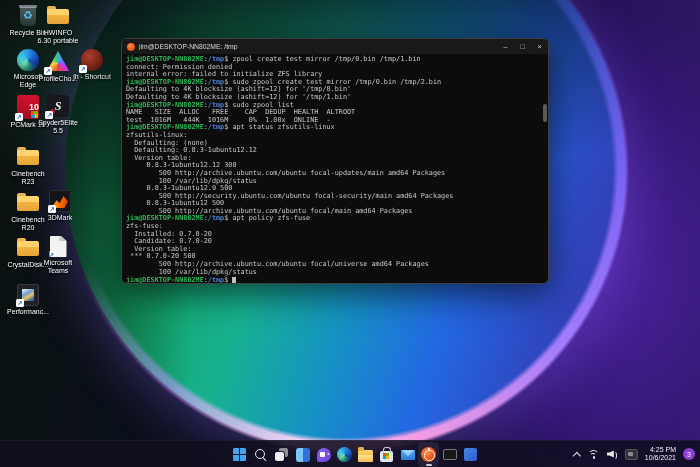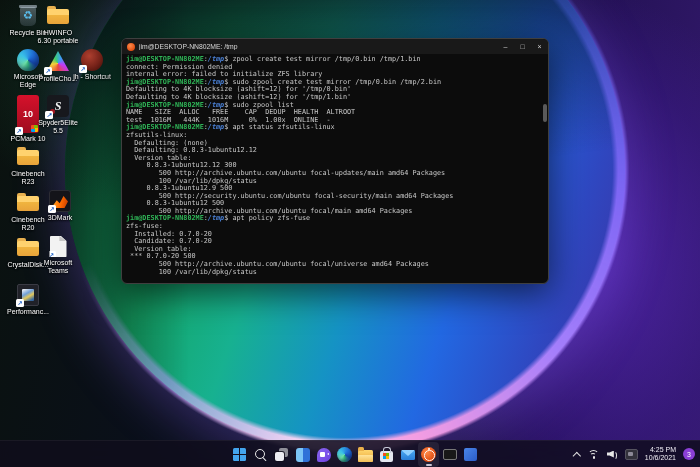--- a/index.html
+++ b/index.html
@@ -53,22 +53,22 @@
         background:linear-gradient(rgba(205,225,240,.34),rgba(130,150,170,.22));border-radius:2px 2px 5px 5px;}
   .art-bin::after{content:"";position:absolute;left:3px;top:2px;right:3px;height:2.5px;background:rgba(215,230,245,.5);border-radius:1px;}
   .art-edge{width:22px;height:22px;border-radius:50%;
         background:conic-gradient(from 220deg,#6de0a8,#39c1e8 90deg,#2173dd 180deg,#1749ad 260deg,#35b678 320deg,#6de0a8);
         box-shadow:inset -2px -3px 5px rgba(10,25,80,.55);}
   .art-tri::after{content:"";position:absolute;left:1px;top:2px;width:22px;height:20px;
         clip-path:polygon(50% 0,0 100%,100% 100%);
         background:conic-gradient(from 180deg at 50% 62%,#e8453a,#f7d038 80deg,#3ecf6a 150deg,#3a9df7 210deg,#c23af7 290deg,#e8453a);}
   .art-jh{width:22px;height:22px;border-radius:50%;
         background:radial-gradient(circle at 38% 32%,#b04030,#7a241a 55%,#53140d 85%);}
-  .art-pcmark{width:22px;height:38px;border-radius:3px;background:linear-gradient(#d6112b,#9e0c1f);
-        color:#fff;font-size:9px;font-weight:bold;}
+  .art-pcmark{width:22px;height:24px;border-radius:3px;background:linear-gradient(#d6112b,#9e0c1f);
+        color:#fff;font-size:9px;font-weight:bold;justify-content:flex-end;}
   .art-pcmark::after{content:"";position:absolute;right:1px;bottom:1px;width:7px;height:7px;border-radius:1px;
         background:conic-gradient(#7fba00 0 25%,#ffb900 0 50%,#00a4ef 0 75%,#f25022 0);}
   .art-spyder{width:22px;height:22px;border-radius:4px;background:#17181d;color:#f0f0f0;font-size:12px;
         font-weight:bold;font-style:italic;font-family:"Liberation Serif",serif;}
   .art-spyder::after{content:"";position:absolute;left:3px;bottom:3px;width:5px;height:5px;border-radius:50%;background:#c01824;opacity:.85;}
   .art-mark3d{width:22px;height:22px;border-radius:3px;background:#141419;border:1px solid #2c2c33;}
   .art-mark3d::after{content:"";position:absolute;left:2px;top:5px;width:16px;height:12px;
         background:linear-gradient(100deg,#ffb12e,#ff6a00 55%,#c33a00);
         clip-path:polygon(0 90%,30% 35%,48% 60%,72% 0,100% 45%,78% 100%,25% 100%);}
   .art-teams{width:17px;height:21px;margin:1px 0 2px;background:#f2f2f2;border-radius:1px;
@@ -84,21 +84,21 @@
         border:1px solid #3f3f3f;background:#0c0c0c;box-shadow:0 10px 34px rgba(0,0,0,.6);}
   .ttl{height:15px;background:#191919;display:flex;align-items:center;padding-left:5px;}
   .tico{width:8px;height:8px;border-radius:50%;flex:0 0 auto;
         background:radial-gradient(circle at 40% 35%,#ff8a4a,#e14e12 70%,#a33306);margin-right:4px;}
   .ttxt{font-size:6.8px;color:#d8d8d8;flex:1;white-space:nowrap;overflow:hidden;}
   .wbtn{width:17px;height:15px;display:flex;align-items:center;justify-content:center;font-size:7px;color:#cfcfcf;}
   .tbody{position:relative;height:231px;padding:2px 0 0 4px;overflow:hidden;
         font-family:"DejaVu Sans Mono",monospace;font-size:6.8px;line-height:7.6px;color:#c9c9c9;}
   .tl{white-space:pre;}
   .seg-g{color:#2fb457;font-weight:bold;}
-  .seg-b{color:#4b82d8;font-weight:bold;font-style:italic;}
+  .seg-b{color:#4b82d8;font-weight:bold;}
   .seg-w{color:#c9c9c9;}
   .seg-cur{display:inline-block;width:4px;height:6px;background:#c0c0c0;transform:translateY(1px);}
   .tscroll{position:absolute;right:1px;top:50px;width:4px;height:18px;border-radius:2px;background:#5a5a5a;}
 
   
   .taskbar{position:absolute;left:0;right:0;bottom:0;height:27px;
         background:rgba(16,13,27,.84);backdrop-filter:blur(14px) saturate(1.2);
         border-top:1px solid rgba(255,255,255,.05);}
   .tbrow{position:absolute;left:229px;top:1px;display:flex;}
   .tbi{position:relative;width:21px;height:25px;display:flex;align-items:center;justify-content:center;border-radius:4px;}
@@ -291,20 +291,21 @@
           <div class="tl"><span class="seg-w">     0.8.3-1ubuntu12 500</span></div>
           <div class="tl"><span class="seg-w">        500 http://archive.ubuntu.com/ubuntu focal/main amd64 Packages</span></div>
           <div class="tl"><span class="seg-g">jim@DESKTOP-NN802ME</span><span class="seg-w">:</span><span class="seg-b">/tmp</span><span class="seg-w">$ apt policy zfs-fuse</span></div>
           <div class="tl"><span class="seg-w">zfs-fuse:</span></div>
           <div class="tl"><span class="seg-w">  Installed: 0.7.0-20</span></div>
           <div class="tl"><span class="seg-w">  Candidate: 0.7.0-20</span></div>
           <div class="tl"><span class="seg-w">  Version table:</span></div>
           <div class="tl"><span class="seg-w"> *** 0.7.0-20 500</span></div>
           <div class="tl"><span class="seg-w">        500 http://archive.ubuntu.com/ubuntu focal/universe amd64 Packages</span></div>
           <div class="tl"><span class="seg-w">        100 /var/lib/dpkg/status</span></div>
+          <div class="tl"><span class="seg-g">jim@DESKTOP-NN802ME</span><span class="seg-w">:</span><span class="seg-b">/tmp</span><span class="seg-w">$ </span><span class="seg-cur"></span></div>
         </div>
       <div class="tscroll"></div>
     </div>
   </div>
 
   <div class="taskbar">
     <div class="tbrow">
         <div class="tbi">
           <span class="tb-start"></span>
         </div>

